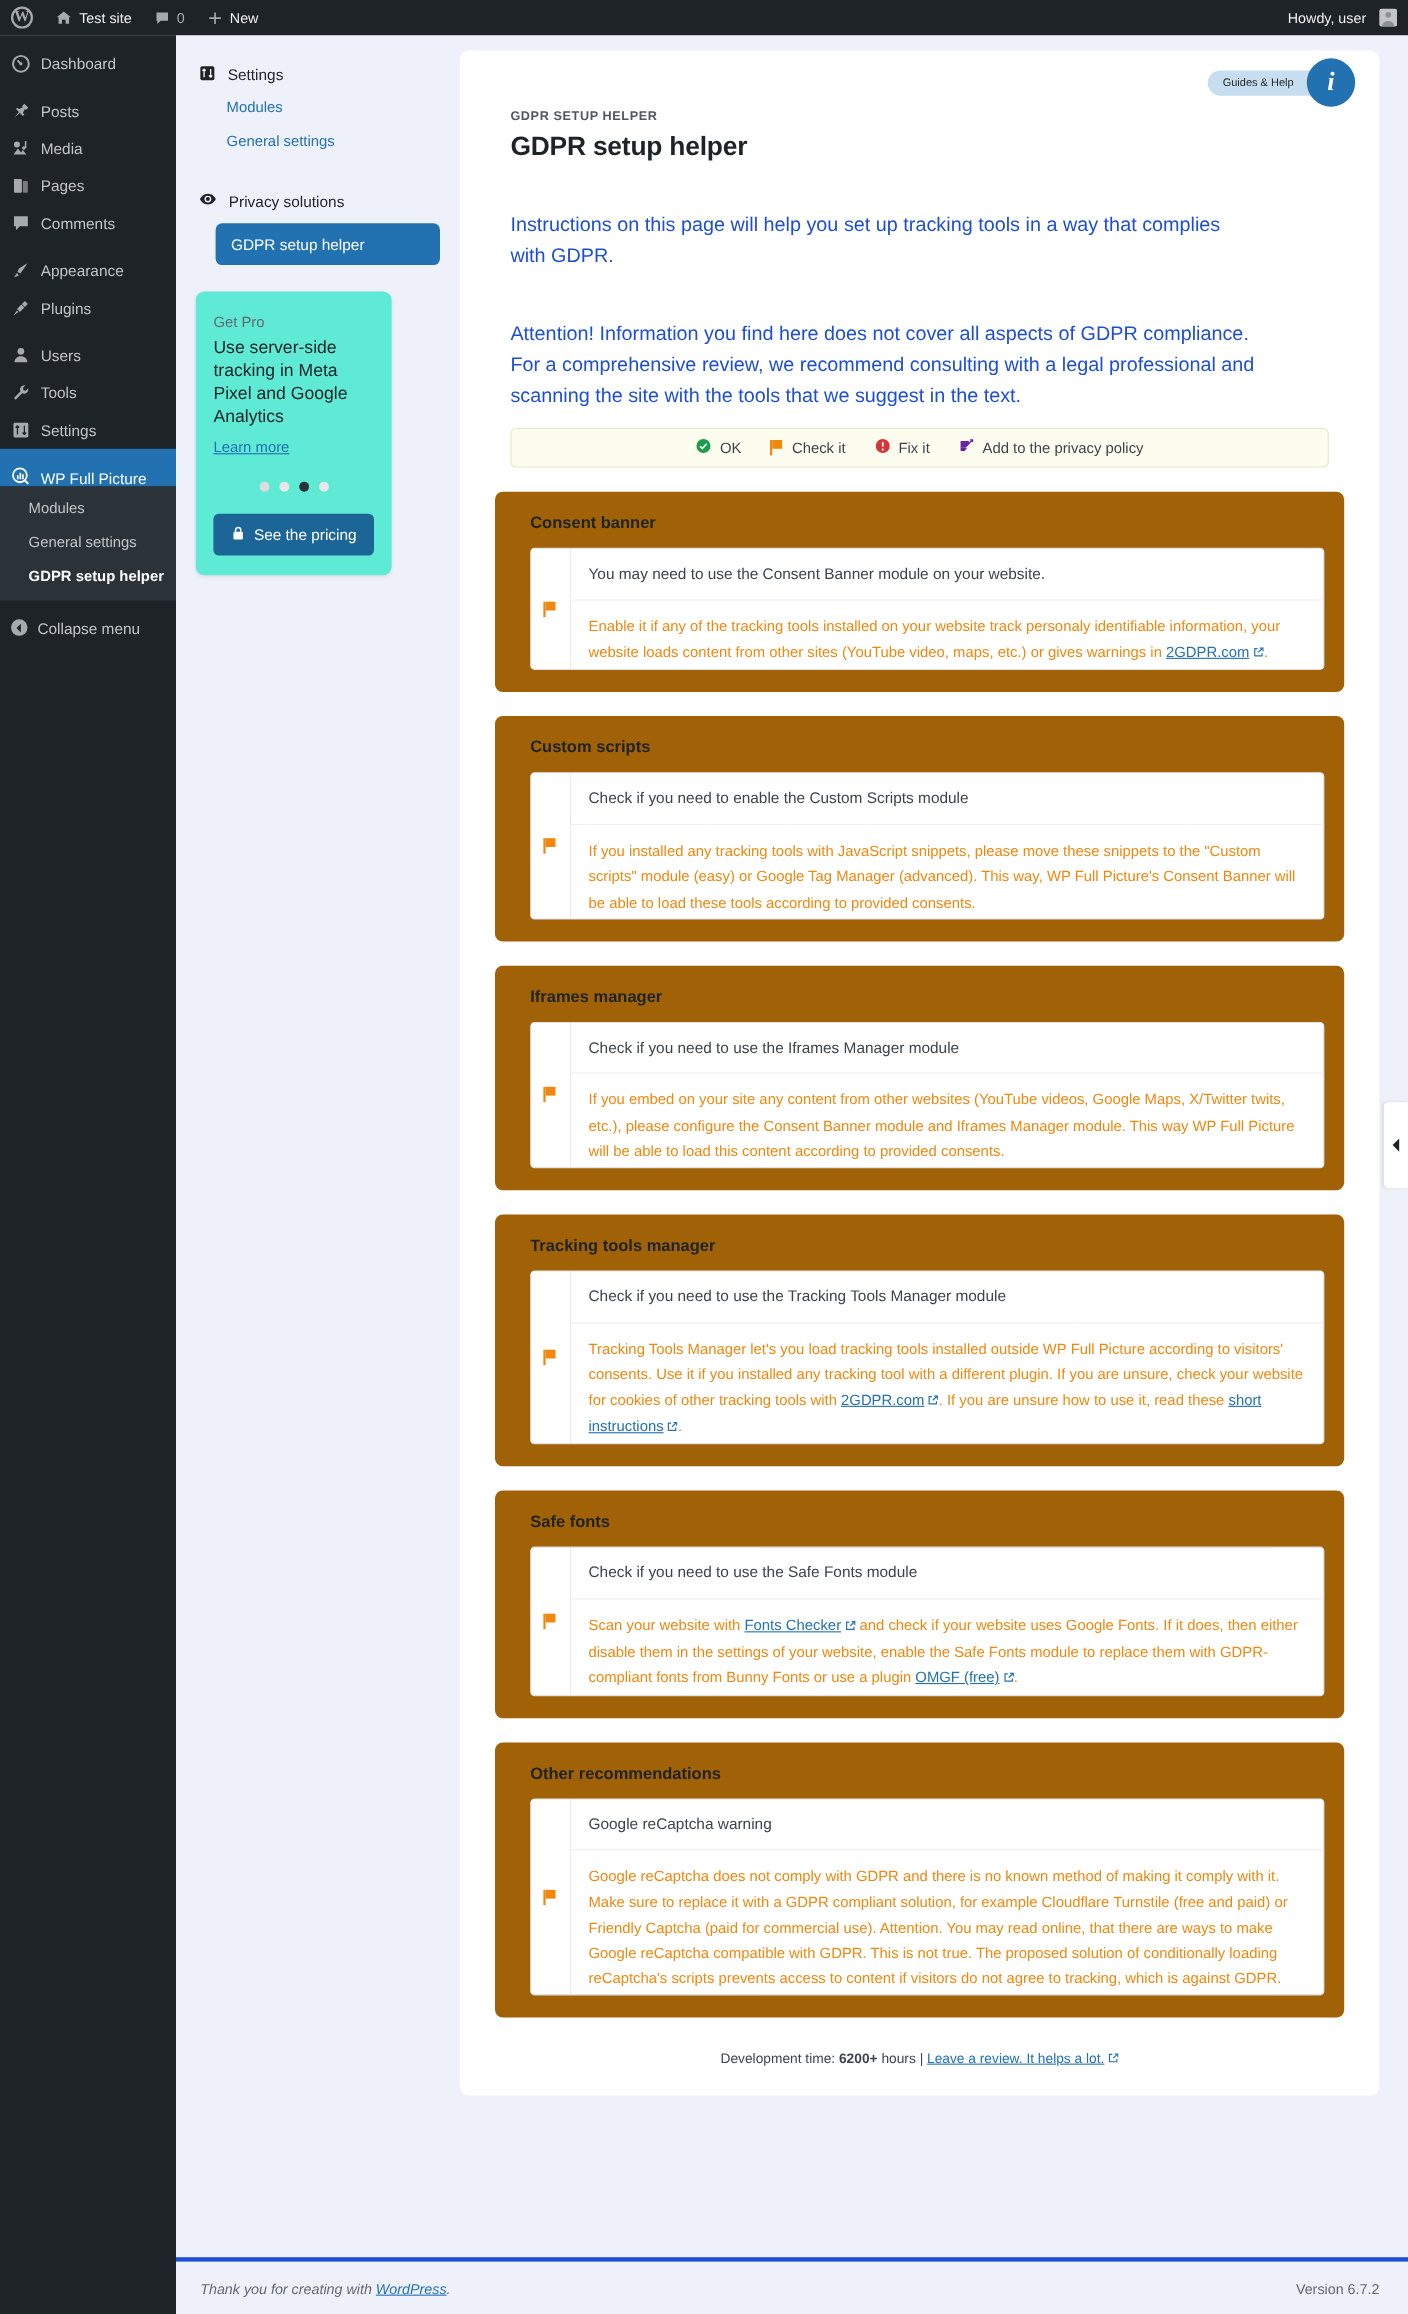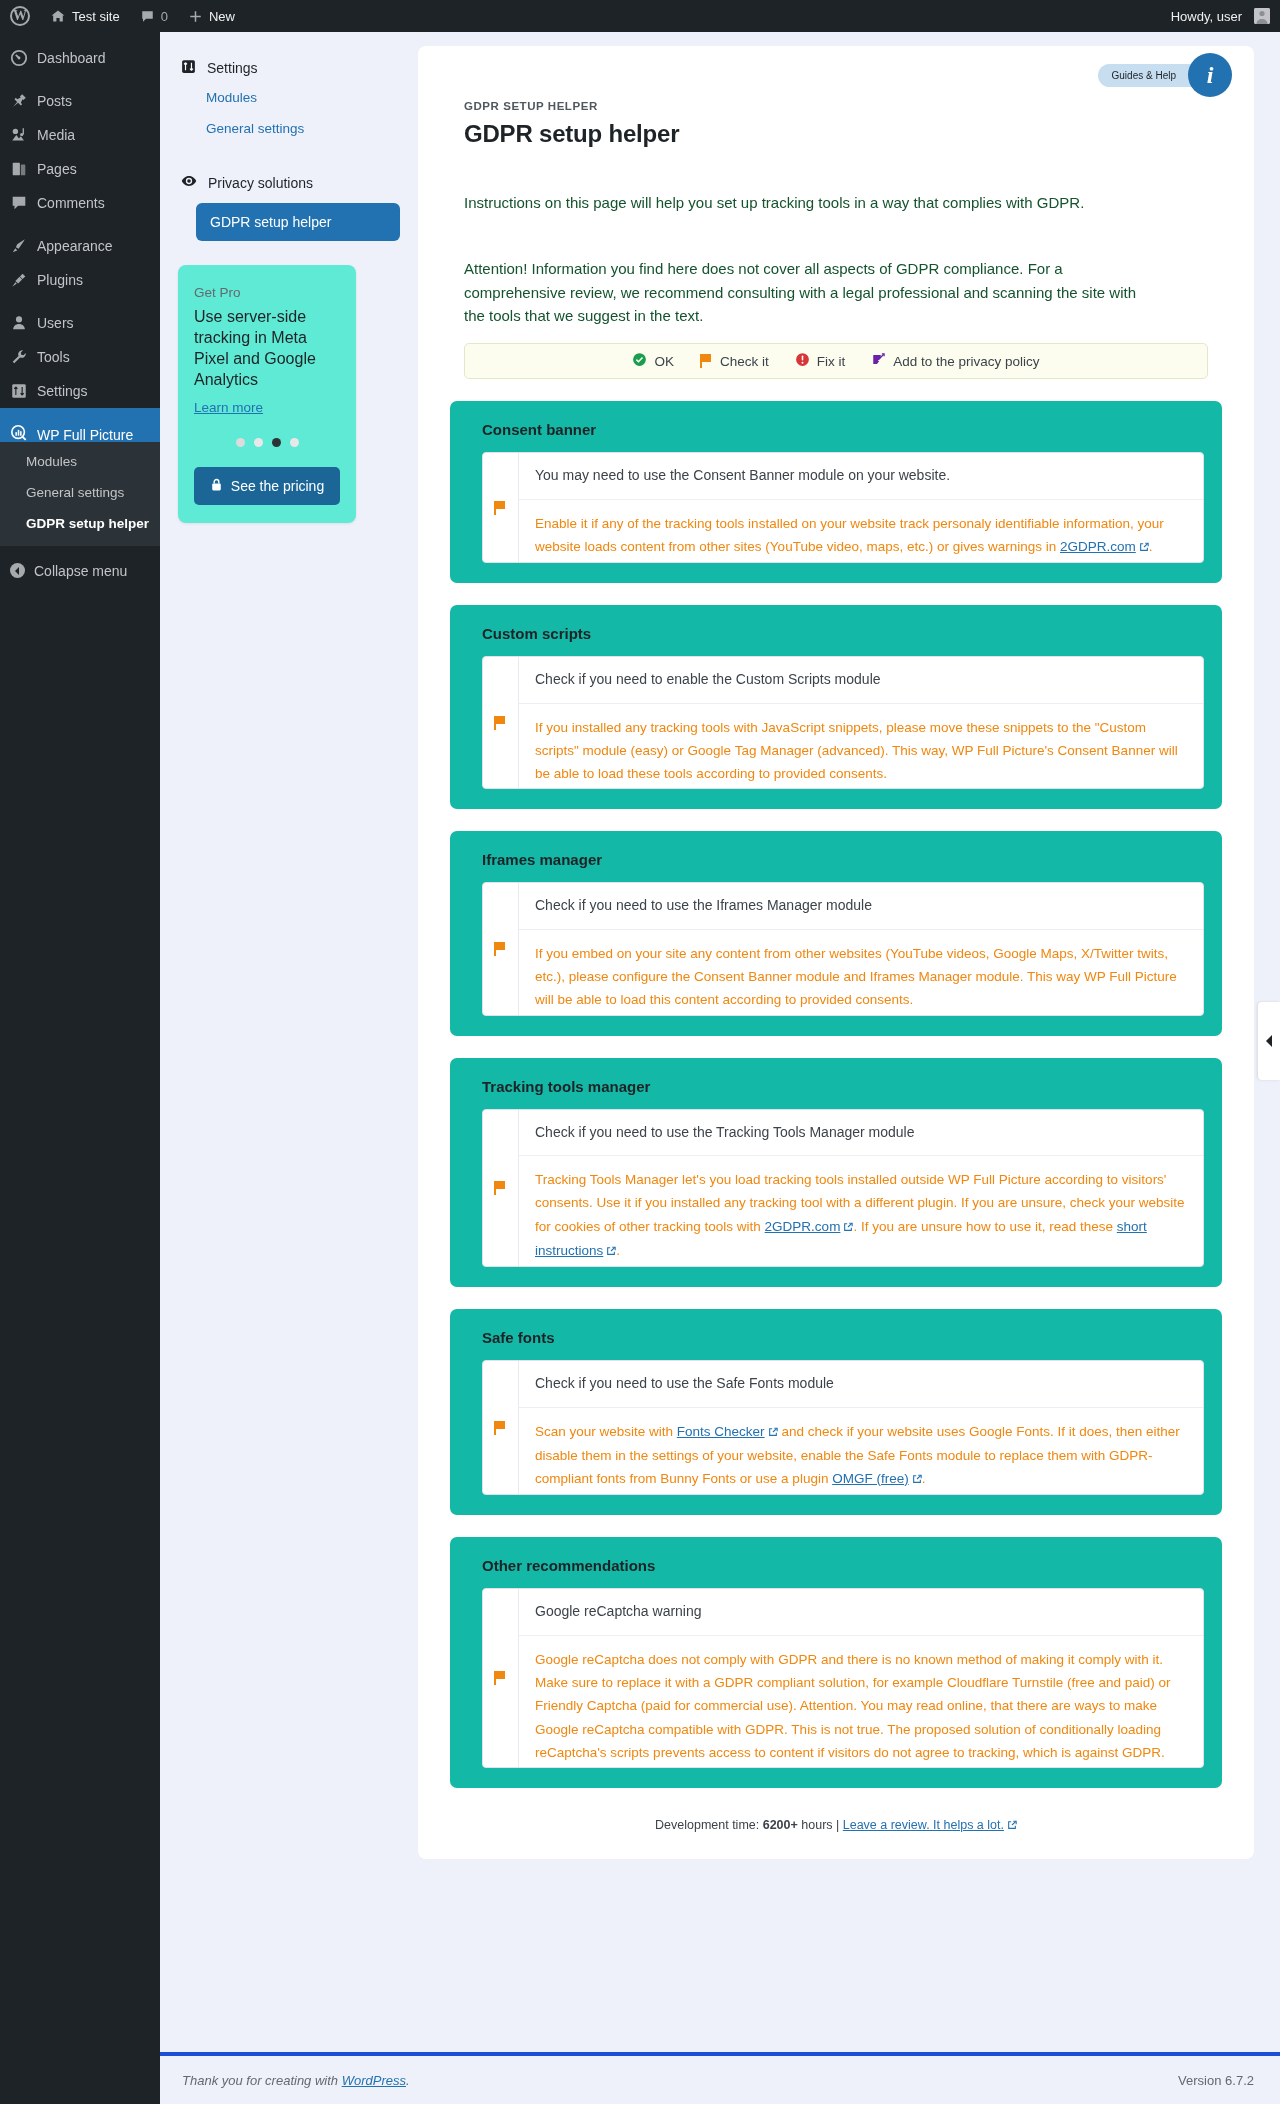--- a/index.html
+++ b/index.html
@@ -163,35 +163,35 @@
   .page-head { padding: 8px 46px 0 46px; }
   .kicker {
     font-size: 11.5px; letter-spacing: .55px; font-weight: bold;
     color: #50575e; text-transform: uppercase; margin-bottom: 8px;
   }
   h1.page-title {
     font-size: 24px; font-weight: bold; color: #1d2327;
     margin-bottom: 18px; letter-spacing: -.2px;
   }
   .intro-p {
-    font-size: 15px; line-height: 1.55; color: #14532d; margin-bottom: 14px;
+    font-size: 18px; line-height: 1.55; color: #1d4ed8; margin-bottom: 14px;
     max-width: 680px;
     margin-top: 43px;
   }
 
   .legend {
     margin: 16px 46px 0 46px; background: #fdfdef;
     border: 1px solid #e6e6c8; border-radius: 5px;
     display: flex; align-items: center; justify-content: center;
     gap: 26px; height: 36px; font-size: 13.5px; color: #3c434a;
   }
   .legend-item { display: flex; align-items: center; gap: 7px; }
 
   .section {
-    margin: 22px 32px 0 32px; background: #14b8a6;
+    margin: 22px 32px 0 32px; background: #a16207;
     border-radius: 7px; padding: 20px 18px 20px 18px;
   }
   .section-h {
     font-size: 15px; font-weight: bold; color: #1d2327;
     margin: 0 0 14px 14px;
   }
   .card {
     background: #fff; border: 1px solid #dfe2ea; border-radius: 4px;
     display: flex; margin-left: 14px;
   }

